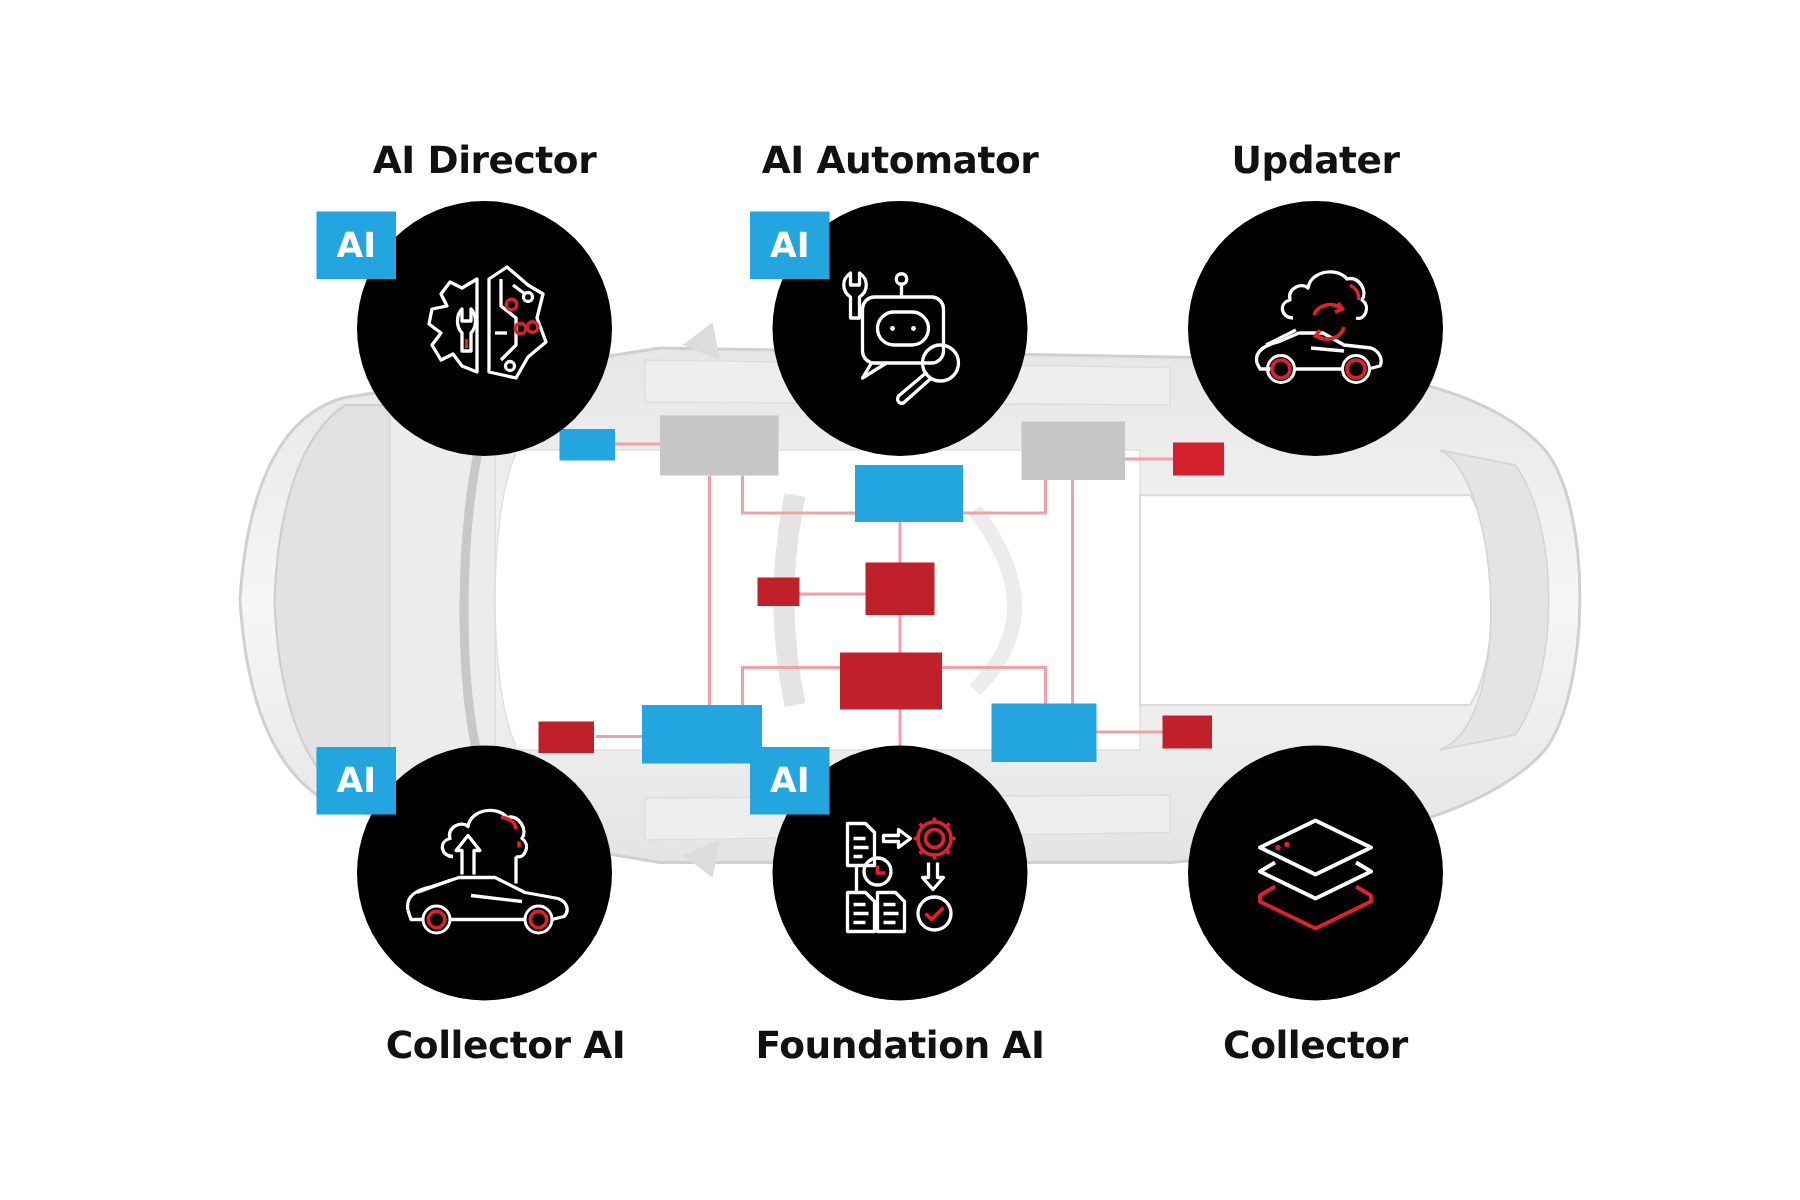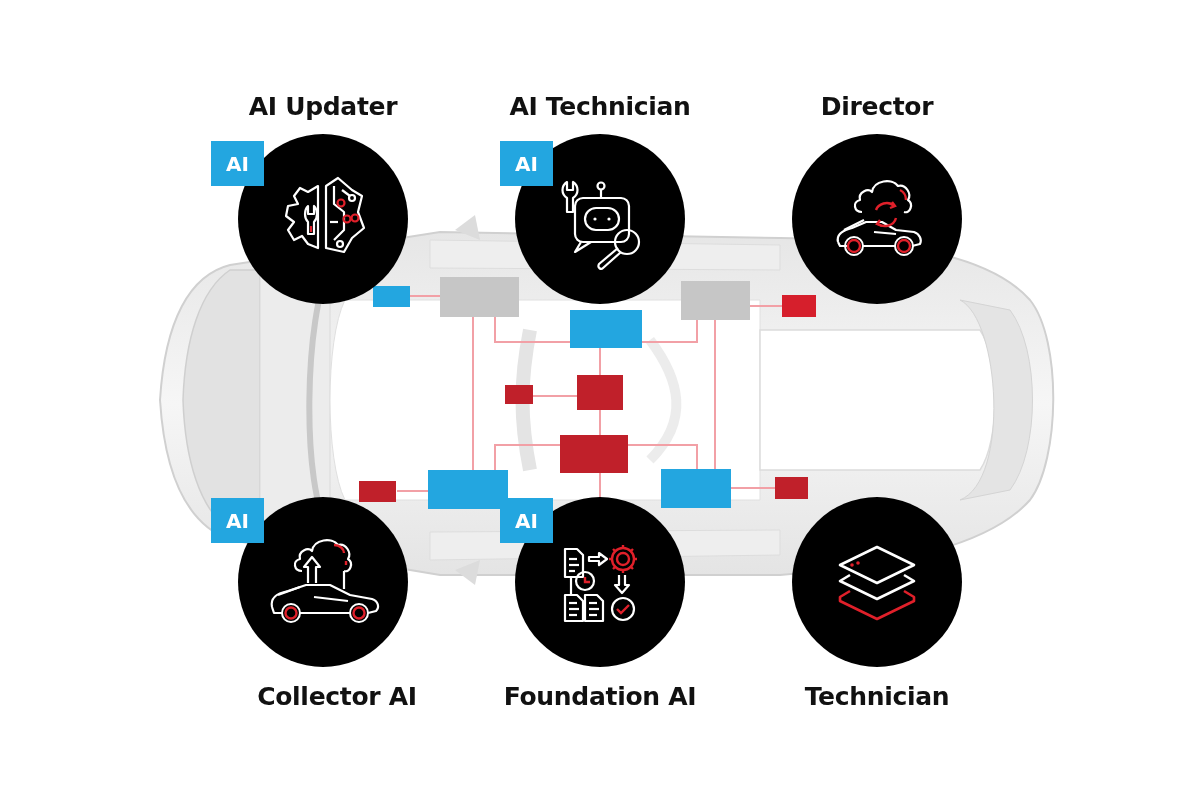--- a/index.html
+++ b/index.html
@@ -1,21 +1,21 @@
 <!DOCTYPE html>
 <html><head>
 <meta charset="utf-8">
 <style>
   html,body{margin:0;padding:0;background:#ffffff;}
   body{width:1200px;height:800px;position:relative;overflow:hidden;font-family:"DejaVu Sans","Liberation Sans",sans-serif;}
   .car{position:absolute;left:0;top:0;width:1200px;height:800px;}
   .title{position:absolute;font-weight:bold;font-size:25px;color:#111;text-align:center;width:260px;letter-spacing:-0.3px;}
   .circle{position:absolute;width:170px;height:170px;border-radius:50%;background:#000;}
   .circle svg{position:absolute;left:0;top:0;width:170px;height:170px;}
-  .badge{position:absolute;width:53px;height:45px;background:#23a6e0;color:#fff;font-weight:bold;font-size:20px;display:flex;align-items:center;justify-content:center;}
+  .badge{position:absolute;width:53px;height:45px;background:#23a6e0;color:#fff;font-weight:bold;font-size:23px;display:flex;align-items:center;justify-content:center;}
 </style>
 </head>
 <body>
 
 <svg class="car" viewBox="0 0 1200 800">
   <defs>
     <linearGradient id="bodyG" x1="0" y1="0" x2="0" y2="1">
       <stop offset="0" stop-color="#e6e6e6"></stop>
       <stop offset="0.5" stop-color="#f6f6f6"></stop>
       <stop offset="1" stop-color="#e4e4e4"></stop>
@@ -72,23 +72,23 @@
     <rect x="661" y="469" width="70" height="39" fill="#23a6e0"></rect>
     <rect x="782" y="295" width="34" height="22" fill="#d61f2c"></rect>
     <rect x="505" y="385" width="28" height="19" fill="#c0202a"></rect>
     <rect x="577" y="375" width="46" height="35" fill="#c0202a"></rect>
     <rect x="560" y="435" width="68" height="38" fill="#c0202a"></rect>
     <rect x="359" y="481" width="37" height="21" fill="#c0202a"></rect>
     <rect x="775" y="477" width="33" height="22" fill="#c0202a"></rect>
   </g>
 </svg>
 
-<div class="title" style="left:193px;top:92px;">AI Updater</div>
-<div class="title" style="left:470px;top:92px;">AI Technician</div>
-<div class="title" style="left:747px;top:92px;">Director</div>
+<div class="title" style="left:193px;top:92px;">AI Director</div>
+<div class="title" style="left:470px;top:92px;">AI Automator</div>
+<div class="title" style="left:747px;top:92px;">Updater</div>
 
 <div class="circle" style="left:238px;top:134px;">
   <svg viewBox="0 0 170 170">
     <g fill="none" stroke="#fff" stroke-width="2.2" stroke-linejoin="round">
       <path d="M80,52 L70,58 L62,54 L56,62 L60,70 L50,72 L48,82 L56,88 L50,96 L56,106 L64,102 L70,110 L80,114 Z"></path>
       <path d="M70,72 C66,76 66,84 70,88 L70,100 L76,100 L76,88 C80,84 80,76 76,72 L76,80 L70,80 Z"></path>
       <path d="M88,52 L100,44 L114,56 L124,62 L120,78 L126,94 L114,104 L106,118 L88,114 Z"></path>
       <polyline points="96,52 96,70 106,78 106,96 100,102 96,106"></polyline>
       <polyline points="104,56 112,62"></polyline>
       <line x1="92" y1="88" x2="100" y2="88"></line>
@@ -222,13 +222,13 @@
     </g>
     <g fill="#e0202a">
       <circle cx="60" cy="68" r="1.8"></circle>
       <circle cx="66" cy="66" r="1.8"></circle>
     </g>
   </svg>
 </div>
 
 <div class="title" style="left:207px;top:682px;">Collector AI</div>
 <div class="title" style="left:470px;top:682px;">Foundation AI</div>
-<div class="title" style="left:747px;top:682px;">Technician</div>
+<div class="title" style="left:747px;top:682px;">Collector</div>
 
 </body></html>

